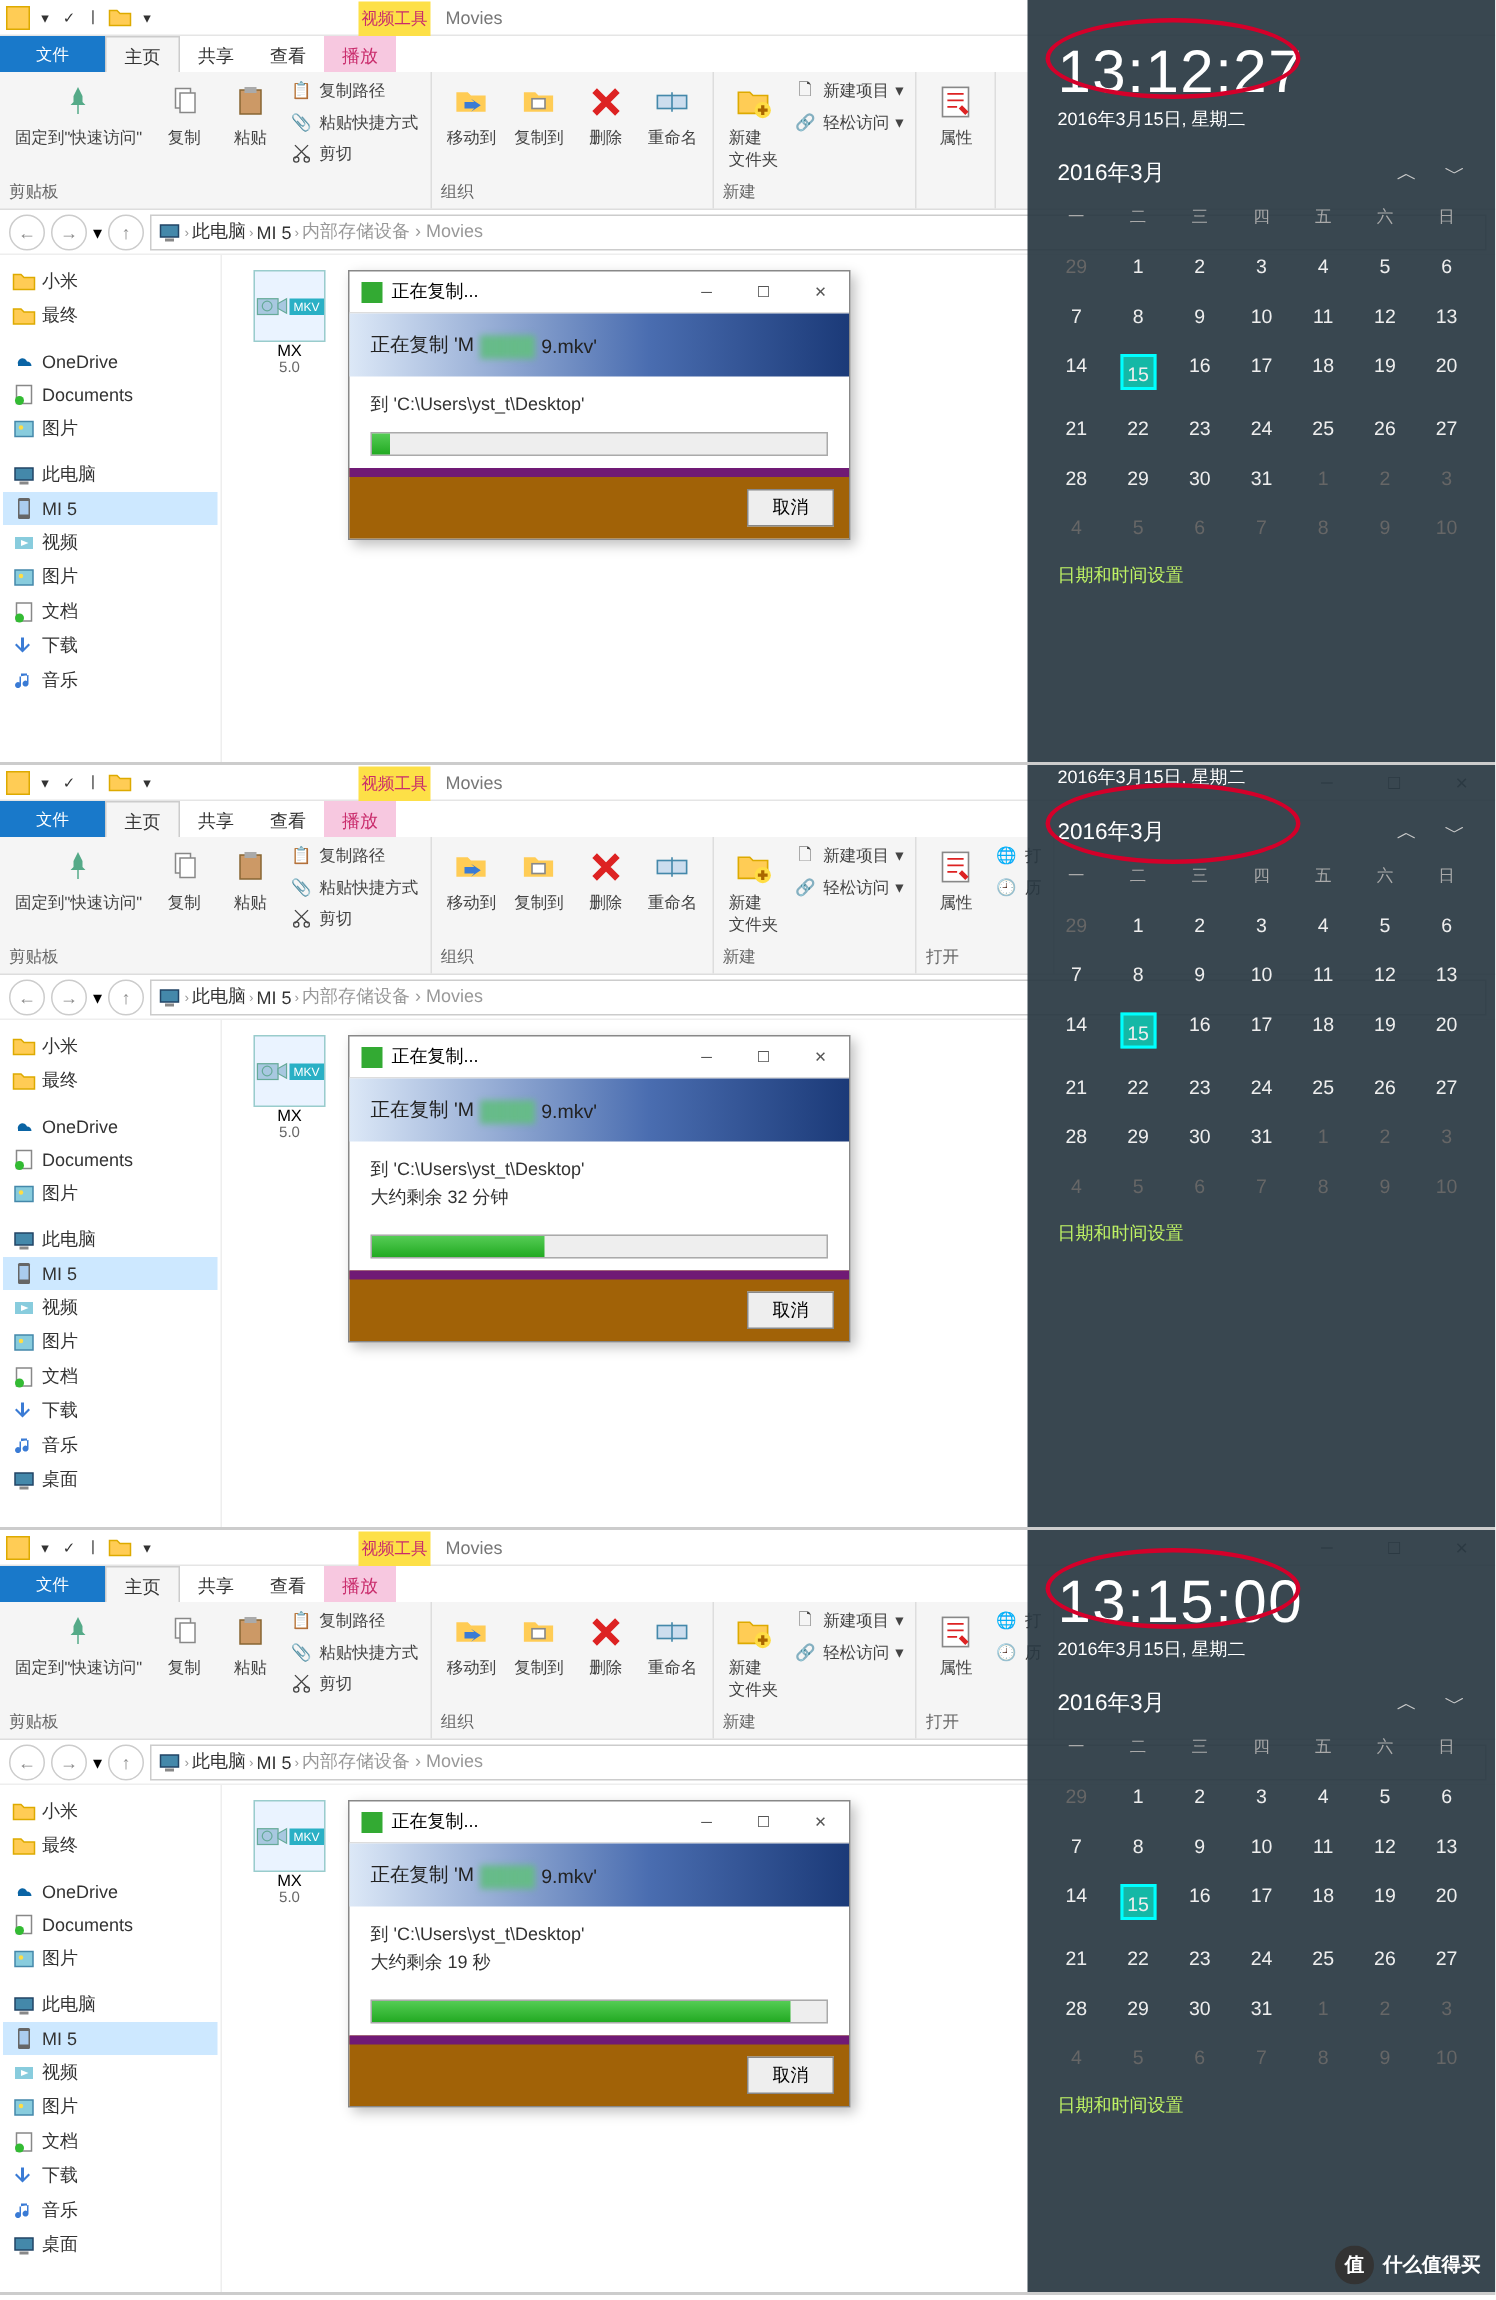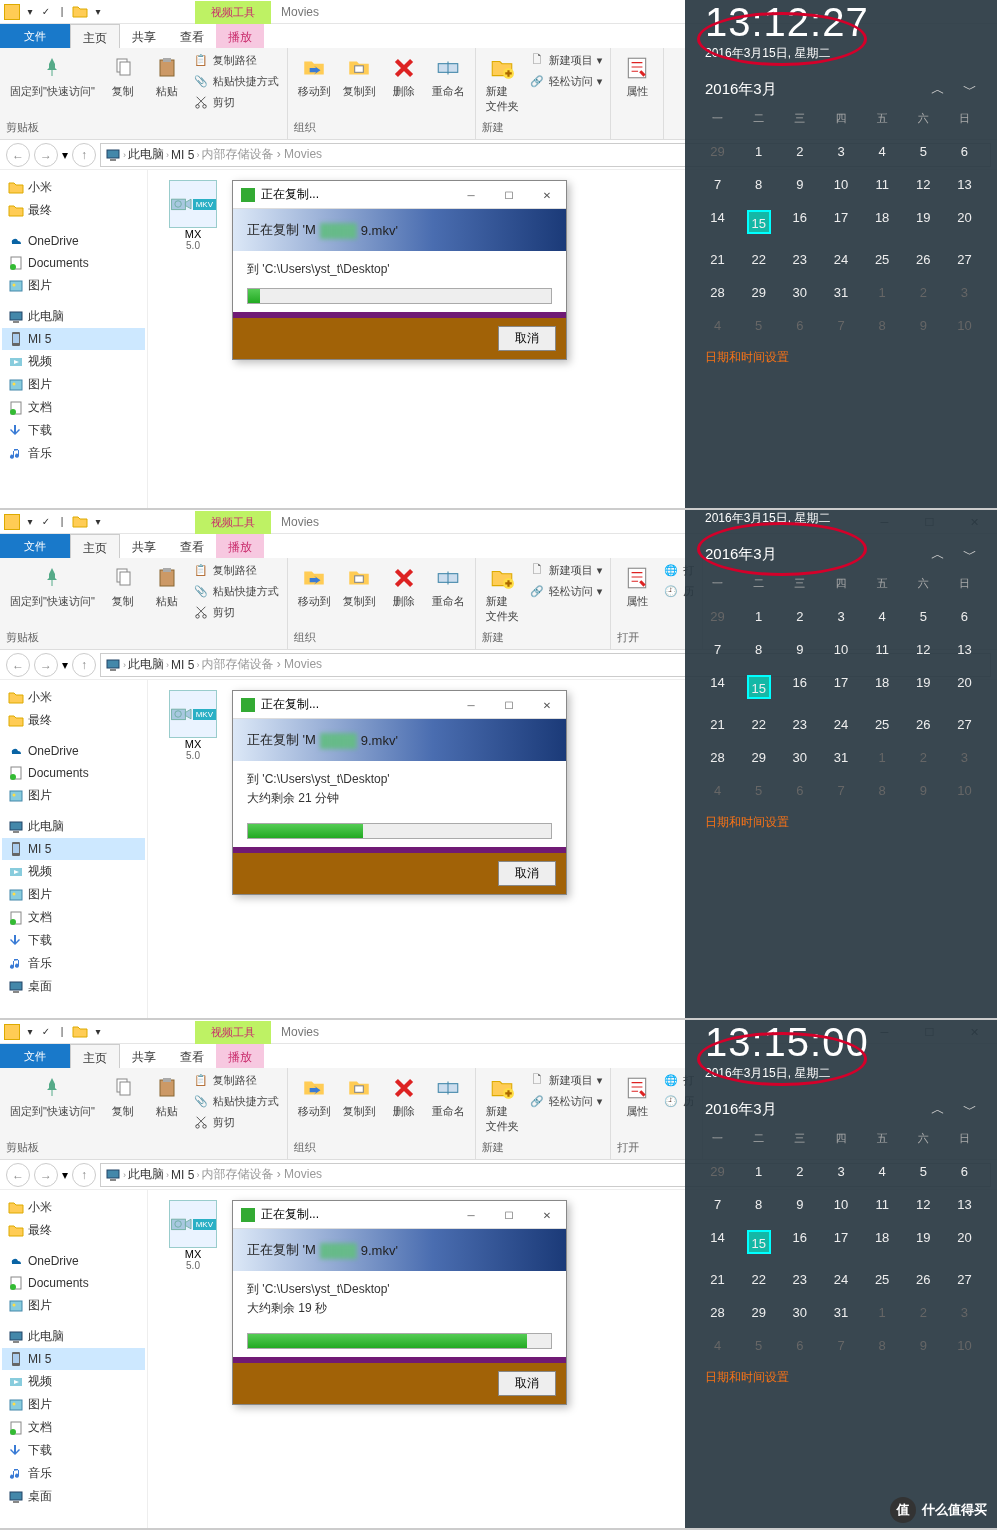--- a/index.html
+++ b/index.html
@@ -4,21 +4,21 @@
 <style>
 *{box-sizing:border-box;margin:0;padding:0;font-family:"Microsoft YaHei","Segoe UI",sans-serif;}
 body{background:#fff;width:997px;}
 .shot{position:relative;width:997px;height:510px;background:#fff;overflow:hidden;border-bottom:2px solid #ccc;}
 .shot:last-child{height:513px;}
 
 .titlebar{height:24px;background:#fff;display:flex;align-items:center;padding:0 4px;gap:4px;border-bottom:1px solid #e5e5e5;}
 .titlebar .ico{width:16px;height:16px;background:#fc5;border:1px solid #da0;}
 .titlebar .qa{width:12px;height:12px;display:flex;align-items:center;justify-content:center;font-size:10px;color:#333;}
 .ctx-tab{position:absolute;top:0;left:195px;height:24px;display:flex;align-items:center;gap:0;}
-.ctx-tab .vt{background:#bef264;color:#c92b6b;font-size:11px;padding:4px 16px;}
+.ctx-tab .vt{background:#fde047;color:#c92b6b;font-size:11px;padding:4px 2px;margin-left:44px;}
 .ctx-tab .mv{color:#777;font-size:12px;padding:4px 10px;}
 .wbtns{position:absolute;top:0;right:0;display:flex;}
 .wbtn{width:45px;height:24px;display:flex;align-items:center;justify-content:center;color:#555;font-size:11px;}
 
 .rtabs{height:24px;display:flex;align-items:stretch;font-size:12px;}
 .rtab{padding:5px 12px;color:#333;}
 .rtab.file{background:#1979ca;color:#fff;}
 .rtab.active{border:1px solid #ccc;border-bottom:none;background:#f5f5f5;}
 .rtab.ctx{background:#f7c8e0;color:#c92b6b;}
 
@@ -58,30 +58,30 @@
 .dlg .banner{height:42px;background:linear-gradient(90deg,#dce8f7,#4a6db0 60%,#1b3a78);display:flex;align-items:center;padding:0 14px;color:#222;font-size:13px;}
 .dlg .banner .blur{color:#6b8;filter:blur(2px);margin:0 4px;}
 .dlg .dest{padding:10px 14px 2px;color:#333;}
 .dlg .eta{padding:0 14px 8px;color:#333;}
 .dlg .pbar{margin:8px 14px;height:16px;border:1px solid #aaa;background:#eee;position:relative;}
 .dlg .pbar .fill{position:absolute;left:0;top:0;bottom:0;background:linear-gradient(#5c5,#2a2);}
 .dlg .dbtns{display:flex;justify-content:flex-end;padding:8px 10px;border-top:6px solid #701a75;background:#a16207;}
 .dlg .dbtns button{padding:3px 16px;font-size:12px;border:1px solid #888;background:#eee;}
 
 .clock{position:absolute;top:0;right:0;width:312px;height:100%;background:rgba(40,55,65,0.92);color:#fff;font-size:12px;padding:0 0 8px;}
-.clock .time{font-size:40px;font-weight:300;padding:0 20px 0;letter-spacing:1px;}
+.clock .time{font-size:40px;font-weight:300;padding:26px 20px 0;letter-spacing:1px;}
 .clock .date{color:#ffffff;font-size:12px;padding:0 20px 12px;}
 .clock .mhdr{display:flex;align-items:center;justify-content:space-between;padding:6px 20px;font-size:15px;}
 .clock .mhdr .arr{display:flex;gap:18px;color:#ccc;font-size:14px;}
 .clock .grid{display:grid;grid-template-columns:repeat(7,1fr);text-align:center;padding:0 12px;row-gap:6px;}
 .clock .dow{color:#aaa;font-size:11px;padding:6px 0;}
 .clock .day{color:#eee;font-size:13px;padding:6px 0;position:relative;}
 .clock .day.dim{color:#666;}
 .clock .day.today span{display:inline-block;width:24px;height:24px;line-height:24px;background:#14b8a6;border:2px solid #0ff;}
-.clock .settings{color:#f97316;padding:10px 20px;font-size:12px;}
+.clock .settings{color:#bef264;padding:10px 20px;font-size:12px;}
 .circle{position:absolute;border:3px solid #d4002a;border-radius:50%;width:170px;height:54px;pointer-events:none;}
 
 .wm{position:absolute;right:8px;bottom:8px;display:flex;align-items:center;gap:6px;color:#fff;font-size:13px;font-weight:bold;}
 .wm .badge{width:26px;height:26px;border-radius:13px;background:#333;color:#fff;display:flex;align-items:center;justify-content:center;font-size:13px;}
 
 svg{display:block}
 </style>
 </head>
 <body>
 
@@ -818,21 +818,21 @@
         <div>☐</div>
         <div>✕</div>
       </div>
     </div>
     <div class="banner">
       <span>正在复制 'M</span>
       <span class="blur">████</span>
       <span>9.mkv'</span>
     </div>
     <div class="dest">到 'C:\Users\yst_t\Desktop'</div>
-    <div class="eta">大约剩余 21 分钟</div>
+    <div class="eta">大约剩余 32 分钟</div>
     <div class="pbar">
           <div class="fill" style="width:38%"></div>
         </div>
     <div class="dbtns">
           <button>取消</button>
         </div>
   </div>
 
   <div class="clock">
     <div class="date">2016年3月15日, 星期二</div>

